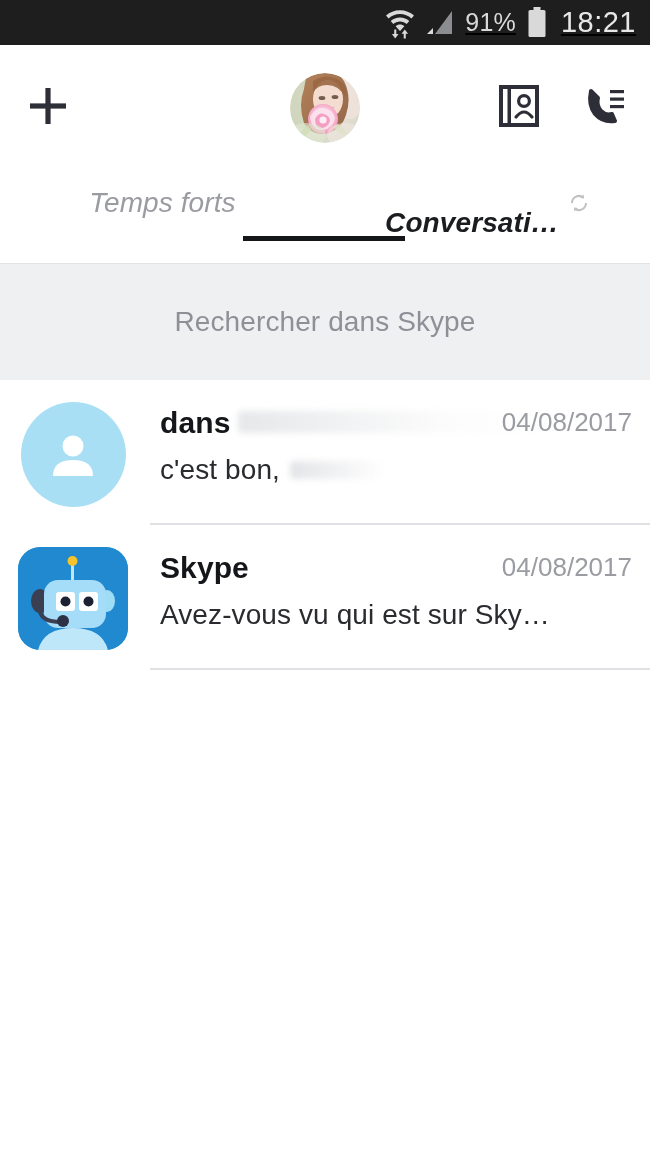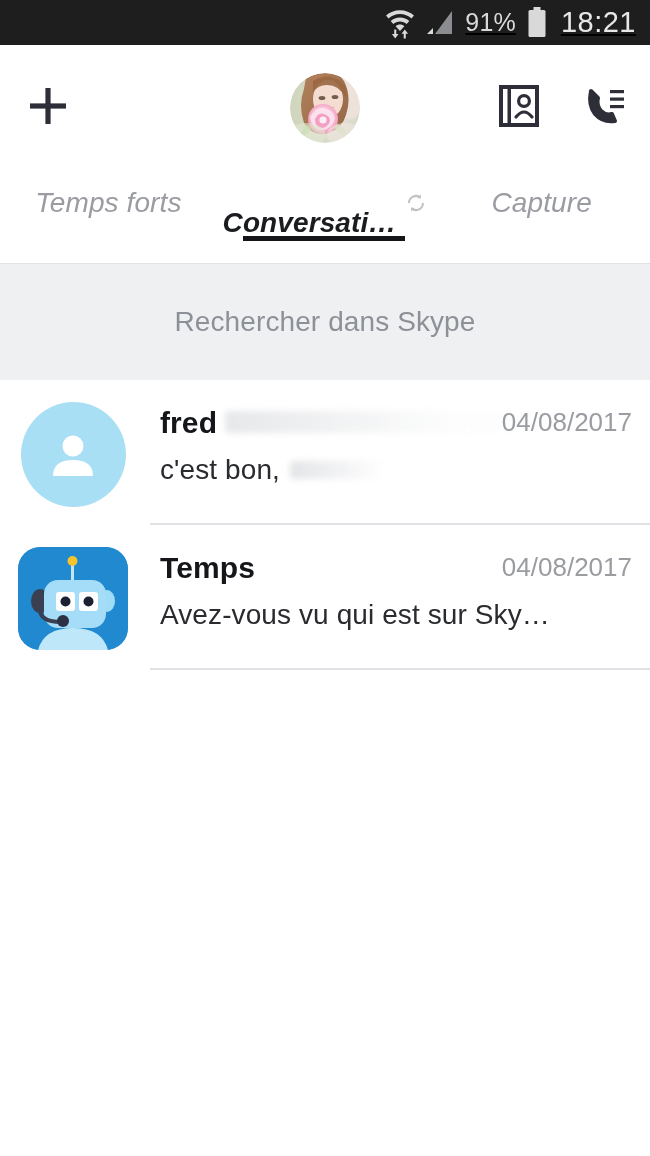--- a/index.html
+++ b/index.html
@@ -237,44 +237,41 @@
       <span class="tab-label">Conversati…</span>
       <span class="sync-ico">
         <svg width="22" height="22" viewBox="0 0 22 22">
           <path d="M4 11 a7 7 0 0 1 11.5 -5.4" fill="none" stroke="#8e9096" stroke-width="2"></path>
           <path d="M18 11 a7 7 0 0 1 -11.5 5.4" fill="none" stroke="#8e9096" stroke-width="2"></path>
           <path d="M15.8 2.6 l0.2 4 -4 -0.6z" fill="#8e9096"></path>
           <path d="M6.2 19.4 l-0.2 -4 4 0.6z" fill="#8e9096"></path>
         </svg>
       </span>
     </div>
-    <div class="tab">
-      <span class="tab-label">Capture</span>
-    </div>
     <div class="tab-underline"></div>
   </div>
 
   <div class="searchbar">
     <span class="search-ph">Rechercher dans Skype</span>
   </div>
 
   <div class="convlist">
 
     <div class="conv-row">
       <div class="conv-avatar">
         <div class="av-circle">
           <svg width="56" height="56" viewBox="0 0 56 56">
             <circle cx="28" cy="19" r="10.5" fill="#ffffff"></circle>
             <path d="M8 49 q0 -16 20 -16 q20 0 20 16 z" fill="#ffffff"></path>
           </svg>
         </div>
       </div>
       <div class="conv-body">
         <div class="conv-line1">
-          <span class="conv-name">fred</span>
+          <span class="conv-name">dans</span>
           <span class="conv-blur"></span>
           <span class="conv-date">04/08/2017</span>
         </div>
         <div class="conv-line2">
           <span class="conv-msg">c'est bon,</span>
           <span class="conv-msg-blur"></span>
         </div>
       </div>
       <div class="conv-divider"></div>
     </div>
@@ -294,21 +291,21 @@
             <circle cx="47.5" cy="54.5" r="5" fill="#1b2132"></circle>
             <circle cx="70.5" cy="54.5" r="5" fill="#1b2132"></circle>
             <path d="M22 62 q0 13 21 13" fill="none" stroke="#3a3f52" stroke-width="4" stroke-linecap="round"></path>
             <circle cx="45" cy="74" r="6" fill="#2c3145"></circle>
             <path d="M20 103 q6 -22 35 -22 q29 0 35 22 z" fill="#bfe7fa"></path>
           </svg>
         </div>
       </div>
       <div class="conv-body">
         <div class="conv-line1">
-          <span class="conv-name">Temps</span>
+          <span class="conv-name">Skype</span>
           <span class="conv-date">04/08/2017</span>
         </div>
         <div class="conv-line2">
           <span class="conv-msg">Avez-vous vu qui est sur Sky…</span>
         </div>
       </div>
       <div class="conv-divider"></div>
     </div>
 
     <div class="list-filler" style="height:480px;"></div>

